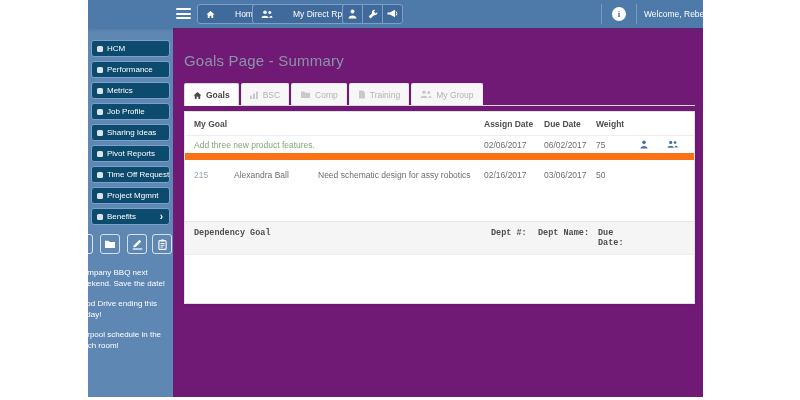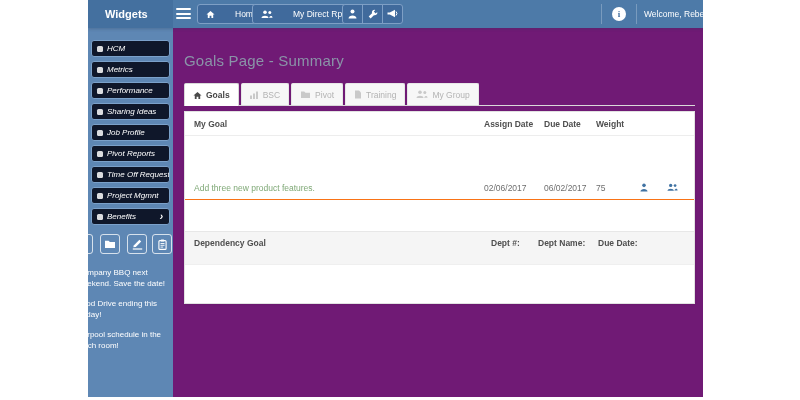--- a/index.html
+++ b/index.html
@@ -28,23 +28,23 @@
   .tb-icon:last-child { border-radius:0 3px 3px 0; }
   .tb-divider { position:absolute; top:4px; width:1px; height:20px; background:rgba(255,255,255,.25); }
   .info-badge { position:absolute; left:524px; top:7px; width:14px; height:14px; border-radius:50%;
                 background:#fff; color:#44709f; font-size:9px; font-weight:bold; text-align:center;
                 line-height:14px; font-family:"Liberation Serif", serif; }
   .welcome { position:absolute; left:556px; top:0; height:28px; line-height:28px; color:#fff;
              font-size:8.5px; white-space:nowrap; }
 
   
   .sidebar { position:absolute; left:0; top:28px; width:85px; height:369px; background:#5e87b4; overflow:hidden; }
-  .side-item { position:relative; margin:0 3px 4px 3px; height:17px; background:#0f172a;
+  .side-item { position:relative; margin:0 3px 4px 3px; height:17px; background:#0c4a6e;
                border:1px solid #7ba1ca; border-radius:3px; color:#fff; font-size:8px; line-height:15px;
-               padding-left:15px; white-space:nowrap; overflow:hidden; cursor:pointer;font-style:italic; }
+               padding-left:15px; white-space:nowrap; overflow:hidden; cursor:pointer; }
   .side-item:first-child { margin-top:12px; }
   .mini-ic { position:absolute; left:5px; top:5px; width:6px; height:6px; background:rgba(255,255,255,.85);
              border-radius:1.5px; }
   .chev { position:absolute; right:6px; top:0; font-size:10px; font-weight:bold; line-height:15px; color:#fff; }
   .tool-row { position:relative; height:20px; margin-top:9px; }
   .tool-box { position:absolute; top:0; width:20px; height:20px; border:1px solid rgba(255,255,255,.75);
               border-radius:3px; display:flex; align-items:center; justify-content:center; cursor:pointer; }
   .announce { margin:10px 0 0 -11px; width:92px; color:#fff; font-size:8px; line-height:10.5px; }
   .announce.first { margin-top:14px; }
 
@@ -61,39 +61,38 @@
   .panel { margin-top:5px; background:#fff; border:1px solid #e2e2e2; box-shadow:0 1px 2px rgba(0,0,0,.07);
            height:193px; font-size:8.5px; color:#6e6e6e; }
   .lbl { font-weight:bold; color:#4f4f4f; }
   .row-mgr { display:grid; grid-template-columns:290px 1fr; align-items:center; height:28px;
              padding:0 9px; border-bottom:1px solid #ededed; }
   .mgr-left { display:flex; gap:12px; align-items:center; }
   .mgr-goal { color:#b25b58; }
   .mgr-weight { display:flex; gap:8px; align-items:center; }
   .tgrid { display:grid; grid-template-columns:290px 60px 52px 44px 27px 1fr; align-items:center; padding:0 9px; }
   .thead { height:24px; border-bottom:1px solid #ededed; }
-  .trow1 { height:24px; border-bottom:1px solid #f97316;margin-top:40px; }
+  .trow1 { height:24px; border-bottom:7px solid #f97316; }
   .goal-link { color:#7fa876; cursor:pointer; }
   .trow2 { height:30px; }
   .r2 { display:grid; grid-template-columns:40px 84px 1fr; align-items:center; }
   .row-id { color:#9aa6b4; }
   .spacer { height:31px; }
   .dep-band { display:grid; grid-template-columns:297px 47px 60px 40px 1fr; padding:6px 9px 0;
               height:34px; background:#f5f5f5; border-top:1px solid #e7e7e7; border-bottom:1px solid #efefef;
-              align-items:start; }
+              align-items:start;font-family:Liberation Mono, monospace; }
   .dep-band .lbl { line-height:10px; }
   svg { display:block; }
 </style>
 </head>
 <body>
 
 <div class="app">
 
   <div class="topbar">
-    <div class="brand">Widgets</div>
     <div class="hamburger">
         <span></span>
         <span></span>
         <span></span>
       </div>
 
     <div class="tb-btn home-btn">
       <span>
         <svg width="9" height="9" viewBox="0 0 10 10">
             <path d="M5 1 L9.5 5 H8 V9 H6 V6.5 H4 V9 H2 V5 H0.5 Z" fill="#fff"></path>
@@ -136,24 +135,24 @@
     </div>
 
     <div class="tb-divider" style="left:513px"></div>
     <div class="info-badge">i</div>
     <div class="tb-divider" style="left:548px"></div>
     <div class="welcome">Welcome, Rebecca</div>
   </div>
 
   <div class="sidebar">
     <div class="side-item"><span class="mini-ic"></span><span>HCM</span></div>
+    <div class="side-item"><span class="mini-ic"></span><span>Performance</span></div>
     <div class="side-item"><span class="mini-ic"></span><span>Metrics</span></div>
-    <div class="side-item"><span class="mini-ic"></span><span>Performance</span></div>
+    <div class="side-item"><span class="mini-ic"></span><span>Job Profile</span></div>
     <div class="side-item"><span class="mini-ic"></span><span>Sharing Ideas</span></div>
-    <div class="side-item"><span class="mini-ic"></span><span>Job Profile</span></div>
     <div class="side-item"><span class="mini-ic"></span><span>Pivot Reports</span></div>
     <div class="side-item"><span class="mini-ic"></span><span>Time Off Request</span></div>
     <div class="side-item"><span class="mini-ic"></span><span>Project Mgmnt</span></div>
     <div class="side-item"><span class="mini-ic"></span><span>Benefits</span><span class="chev">›</span></div>
 
     <div class="tool-row">
       <div class="tool-box" style="left:-15px"></div>
       <div class="tool-box" style="left:12px">
         <svg width="12" height="10" viewBox="0 0 12 10">
             <path d="M1 1.8 H4.6 L5.9 3 H11 V9 H1 Z" fill="#fff"></path>
@@ -194,21 +193,21 @@
             <rect x="0" y="4.5" width="2" height="3.5" fill="#c9c9c9"></rect>
             <rect x="3" y="2.5" width="2" height="5.5" fill="#c9c9c9"></rect>
             <rect x="6" y="0.5" width="2" height="7.5" fill="#c9c9c9"></rect>
           </svg>
         <span>BSC</span>
       </div>
       <div class="tab">
         <svg width="11" height="9" viewBox="0 0 12 10">
             <path d="M1 1.8 H4.6 L5.9 3 H11 V9 H1 Z" fill="#c9c9c9"></path>
           </svg>
-        <span>Pivot</span>
+        <span>Comp</span>
       </div>
       <div class="tab">
         <svg width="8" height="9" viewBox="0 0 8 9">
             <path d="M1 0.5 H5 L7 2.5 V8.5 H1 Z" fill="#c9c9c9"></path>
           </svg>
         <span>Training</span>
       </div>
       <div class="tab">
         <svg width="12" height="9" viewBox="0 0 12 9">
             <circle cx="4" cy="2.2" r="1.8" fill="#c9c9c9"></circle>
@@ -245,20 +244,32 @@
         <span>
           <svg width="11" height="9" viewBox="0 0 12 9">
               <circle cx="4" cy="2.2" r="1.8" fill="#4173a3"></circle>
               <path d="M0.5 8 C0.5 5 7.5 5 7.5 8 Z" fill="#4173a3"></path>
               <circle cx="8.8" cy="2.4" r="1.5" fill="#4173a3"></circle>
               <path d="M8 7.8 C9.2 5.2 11.5 5.6 11.5 7.8 Z" fill="#4173a3"></path>
             </svg>
         </span>
       </div>
 
+      <div class="tgrid trow2">
+        <span class="r2">
+          <span class="row-id">215</span>
+          <span>Alexandra Ball</span>
+          <span>Need schematic design for assy robotics</span>
+        </span>
+        <span>02/16/2017</span>
+        <span>03/06/2017</span>
+        <span>50</span>
+        <span></span>
+          <span></span>
+      </div>
 
       <div class="spacer"></div>
 
       <div class="dep-band">
         <span class="lbl">Dependency Goal</span>
         <span class="lbl">Dept #:</span>
         <span class="lbl">Dept Name:</span>
         <span class="lbl">Due Date:</span>
         <span></span>
       </div>

